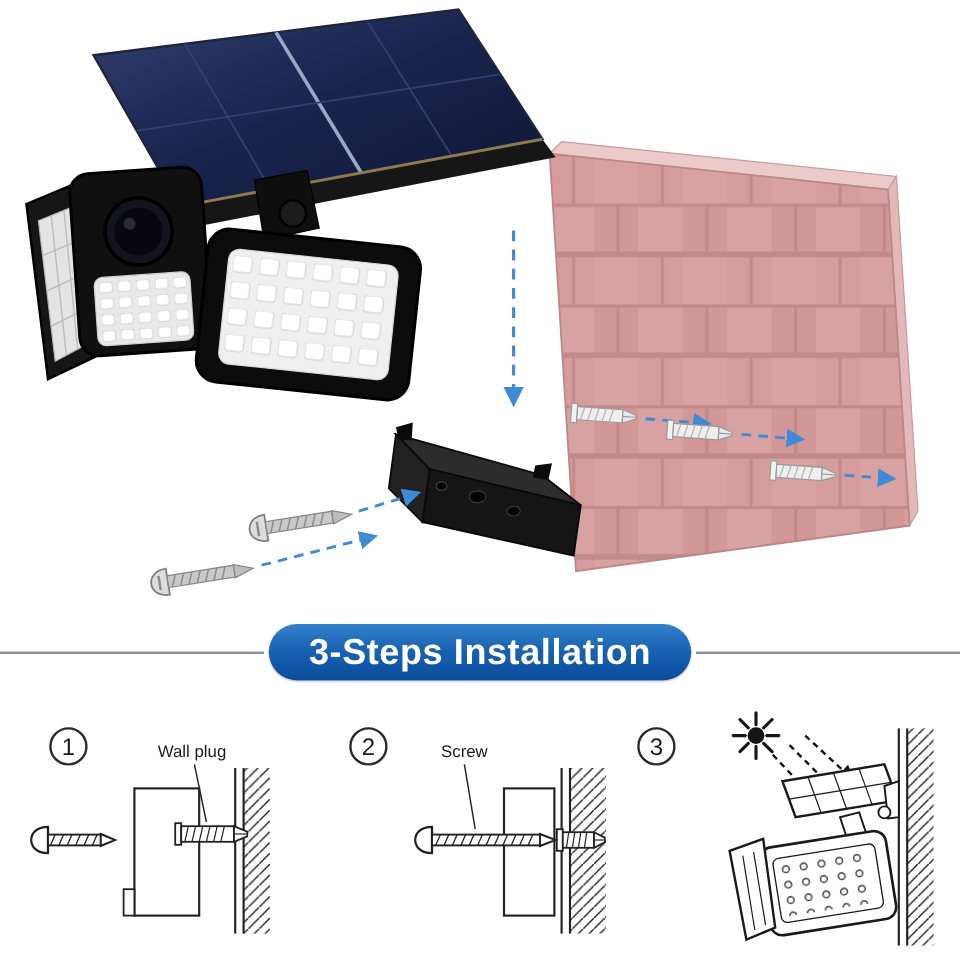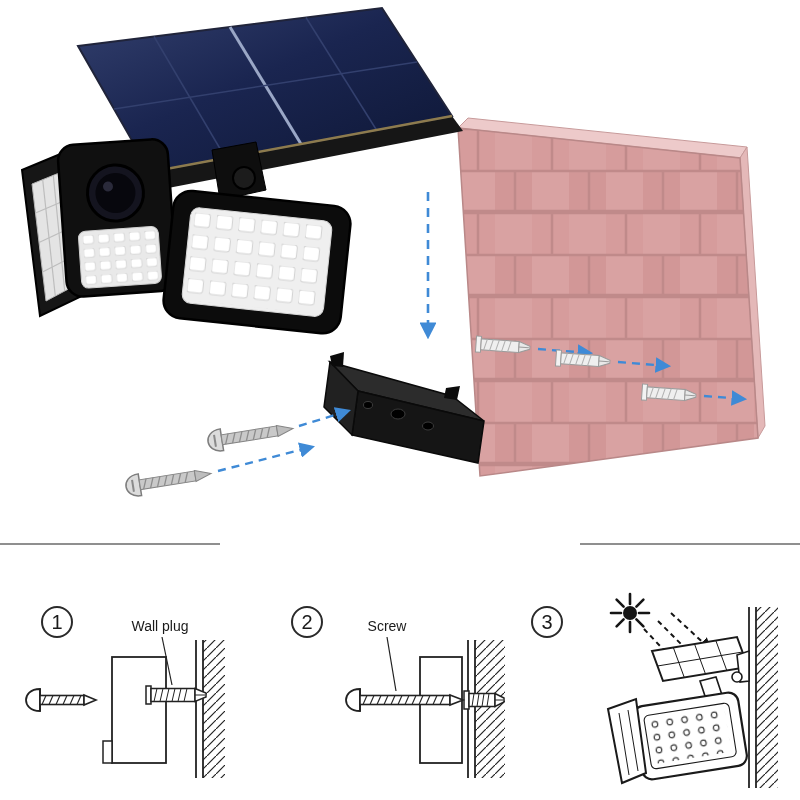--- a/index.html
+++ b/index.html
@@ -177,20 +177,23 @@
       <line x1="36" y1="-5" x2="32" y2="5" stroke="#8d8d8d" stroke-width="1.3"></line>
       <line x1="43" y1="-5" x2="39" y2="5" stroke="#8d8d8d" stroke-width="1.3"></line>
       <line x1="50" y1="-5" x2="46" y2="5" stroke="#8d8d8d" stroke-width="1.3"></line>
       <line x1="57" y1="-5" x2="53" y2="5" stroke="#8d8d8d" stroke-width="1.3"></line>
       <polygon points="64,-5.5 80,0 64,5.5" fill="#bdbdbd" stroke="#858585"></polygon>
     </g>
     <line x1="218" y1="471" x2="312" y2="447" stroke="#3f8ad6" stroke-width="2.4" stroke-dasharray="8 6" marker-end="url(#mblue)"></line>
   </svg>
 
   <div class="rule rule-left"></div>
+  <div class="banner">
+    <span>3-Steps Installation</span>
+  </div>
   <div class="rule rule-right"></div>
 
   <svg id="steps-svg" width="800" height="215" viewBox="0 0 800 215">
     <defs>
       <pattern id="hatch" patternUnits="userSpaceOnUse" width="9" height="9">
         <line x1="0" y1="9" x2="9" y2="0" stroke="#222222" stroke-width="1.2"></line>
       </pattern>
       <pattern id="dots3" patternUnits="userSpaceOnUse" width="15" height="13" x="652" y="129">
         <circle cx="5" cy="5" r="2.8" fill="none" stroke="#3a3a3a" stroke-width="1.2"></circle>
       </pattern>

